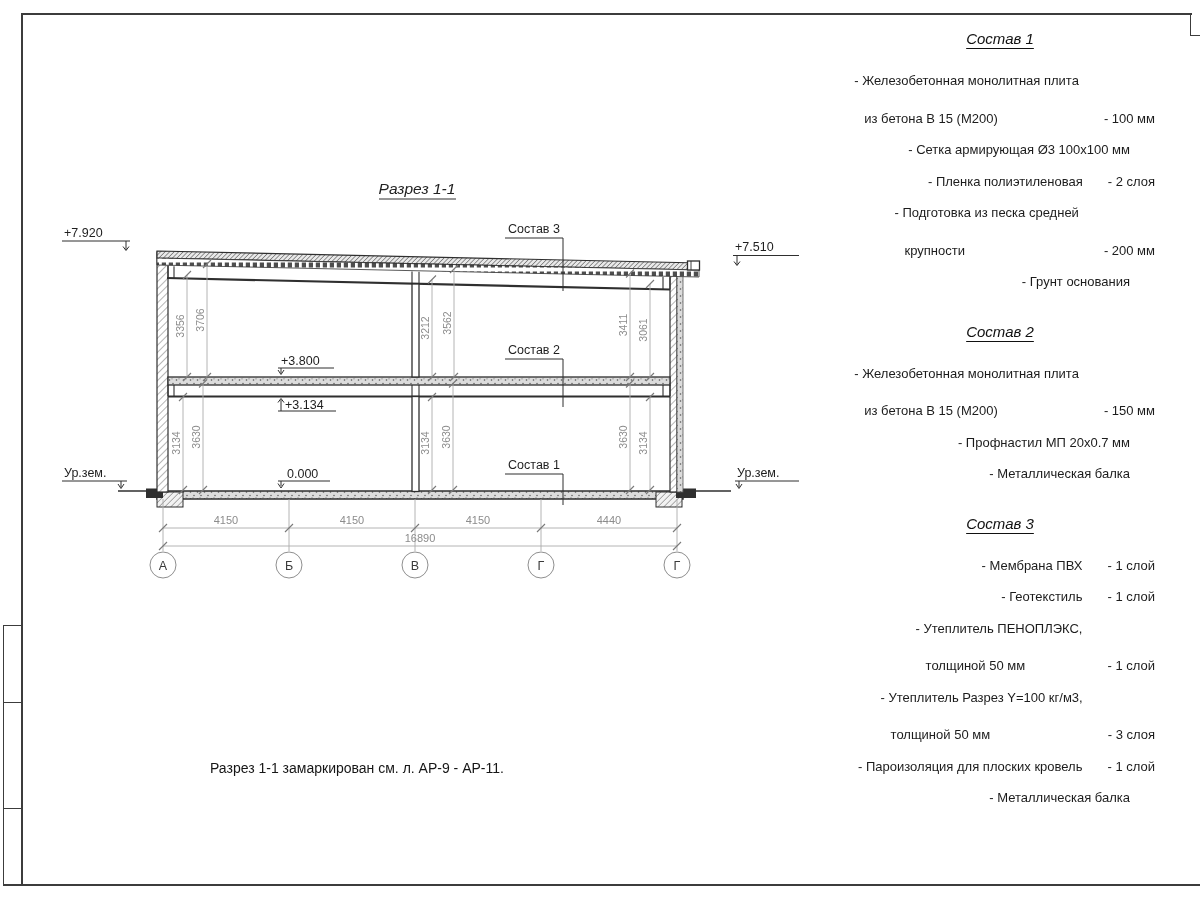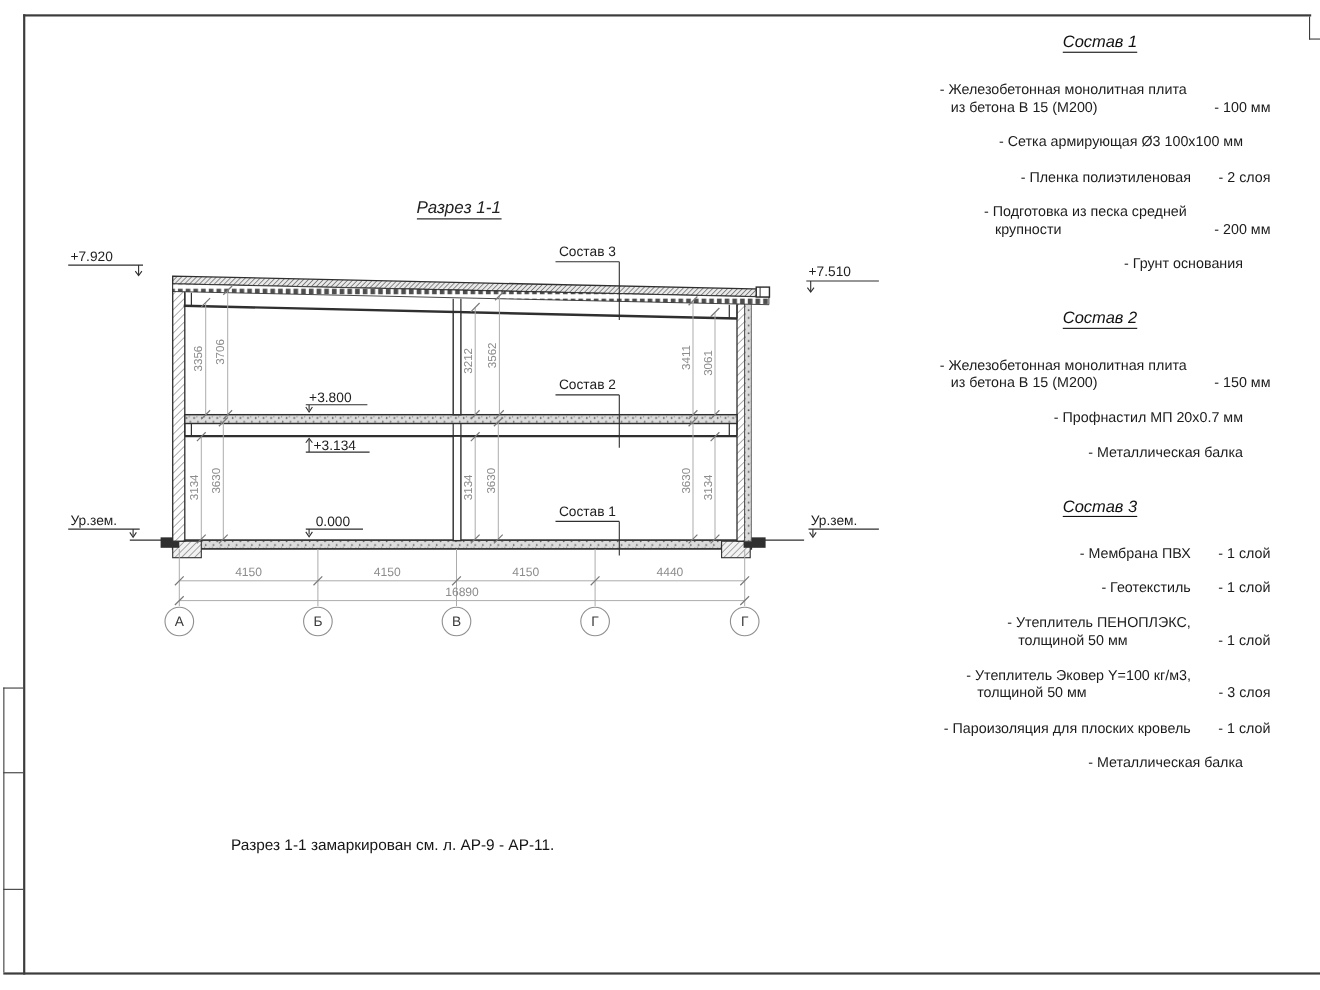--- a/index.html
+++ b/index.html
@@ -20,21 +20,21 @@
   .dimln{stroke:#ababab;stroke-width:0.9;fill:none;}
   .tick{stroke:#7a7a7a;stroke-width:1.1;fill:none;}
   .spec-panel{position:absolute;left:845px;top:30px;width:310px;}
   .spec-title{text-align:center;font-style:italic;font-size:15px;color:#111;
               text-decoration:underline;text-underline-offset:4px;margin:0 0 26px 0;}
   .spec-section{margin-bottom:6px;}
   .spec-section + .spec-section{margin-top:32px;}
   .spec-item{display:flex;justify-content:flex-end;align-items:flex-end;
              margin-bottom:15px;font-size:13px;line-height:16.5px;color:#1c1c1c;}
   .spec-text{max-width:242px;}
-  .spec-text div + div{padding-left:10px;}
+  .spec-text div + div{padding-left:10px;margin-top:21px;}
   .spec-amount{white-space:nowrap;padding-left:6px;margin-left:19px;}
   .note{position:absolute;left:210px;top:760px;font-size:14px;color:#161616;}
 </style>
 </head>
 <body>
 
 <div class="sheet">
 
   <div class="frame" style="left:21px;top:13px;width:1171px;height:2px;"></div>
   <div class="frame" style="left:21px;top:13px;width:2px;height:873px;"></div>
@@ -259,21 +259,21 @@
         </div>
         <div class="spec-item">
           <div class="spec-text">
             <div>- Утеплитель ПЕНОПЛЭКС,</div>
             <div>толщиной 50 мм</div>
           </div>
           <div class="spec-amount">- 1 слой</div>
         </div>
         <div class="spec-item">
           <div class="spec-text">
-            <div>- Утеплитель Эковер Y=100 кг/м3,</div>
+            <div>- Утеплитель Разрез Y=100 кг/м3,</div>
             <div>толщиной 50 мм</div>
           </div>
           <div class="spec-amount">- 3 слоя</div>
         </div>
         <div class="spec-item">
           <div class="spec-text">
             <div>- Пароизоляция для плоских кровель</div>
           </div>
           <div class="spec-amount">- 1 слой</div>
         </div>

